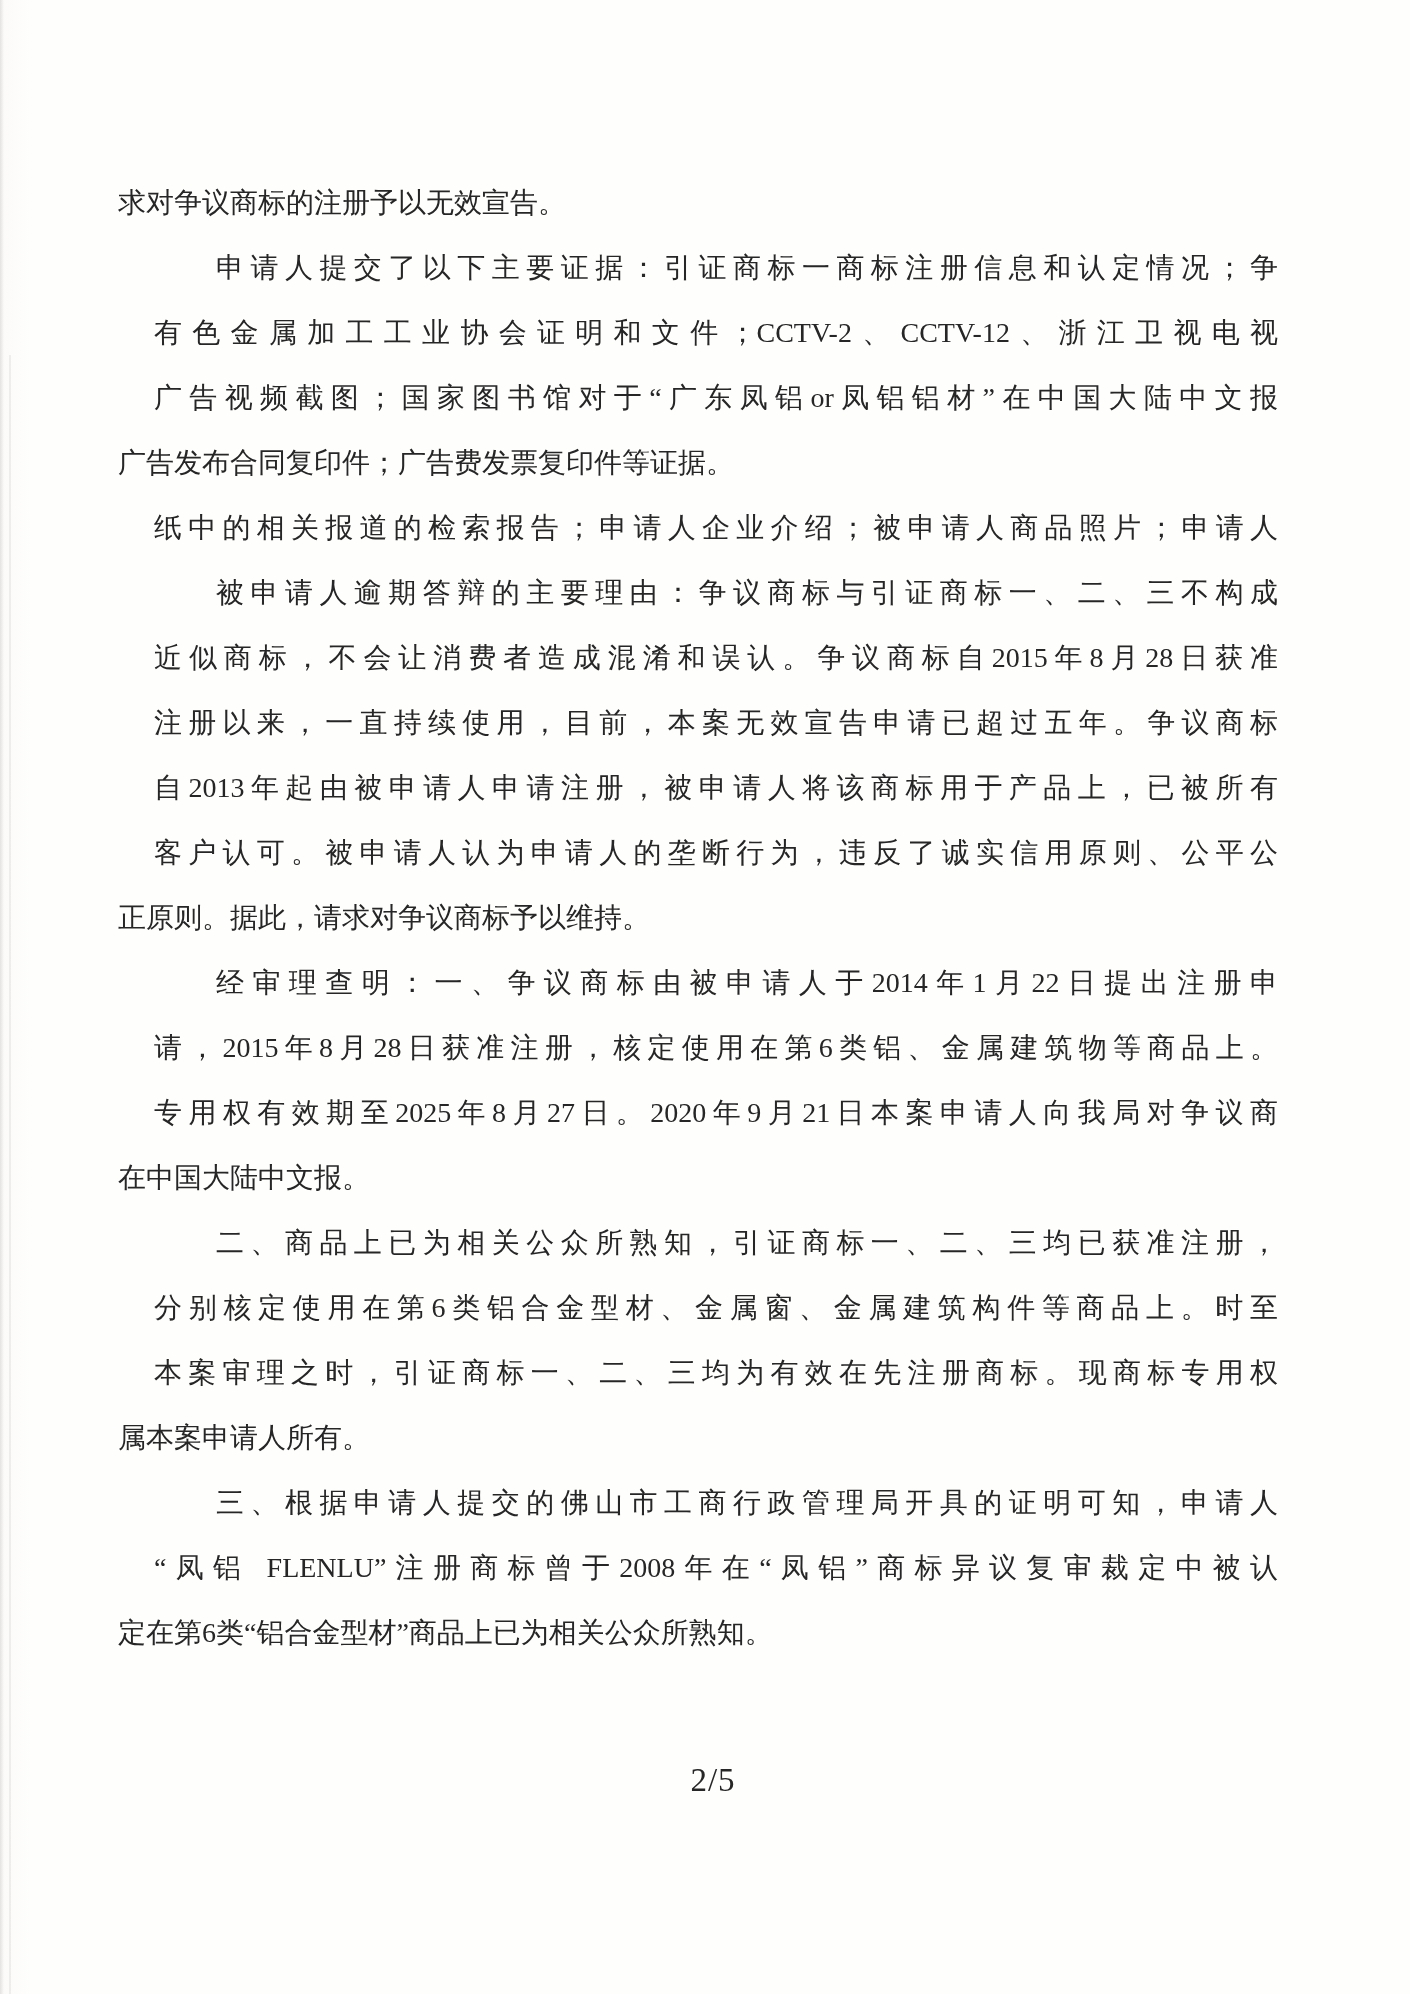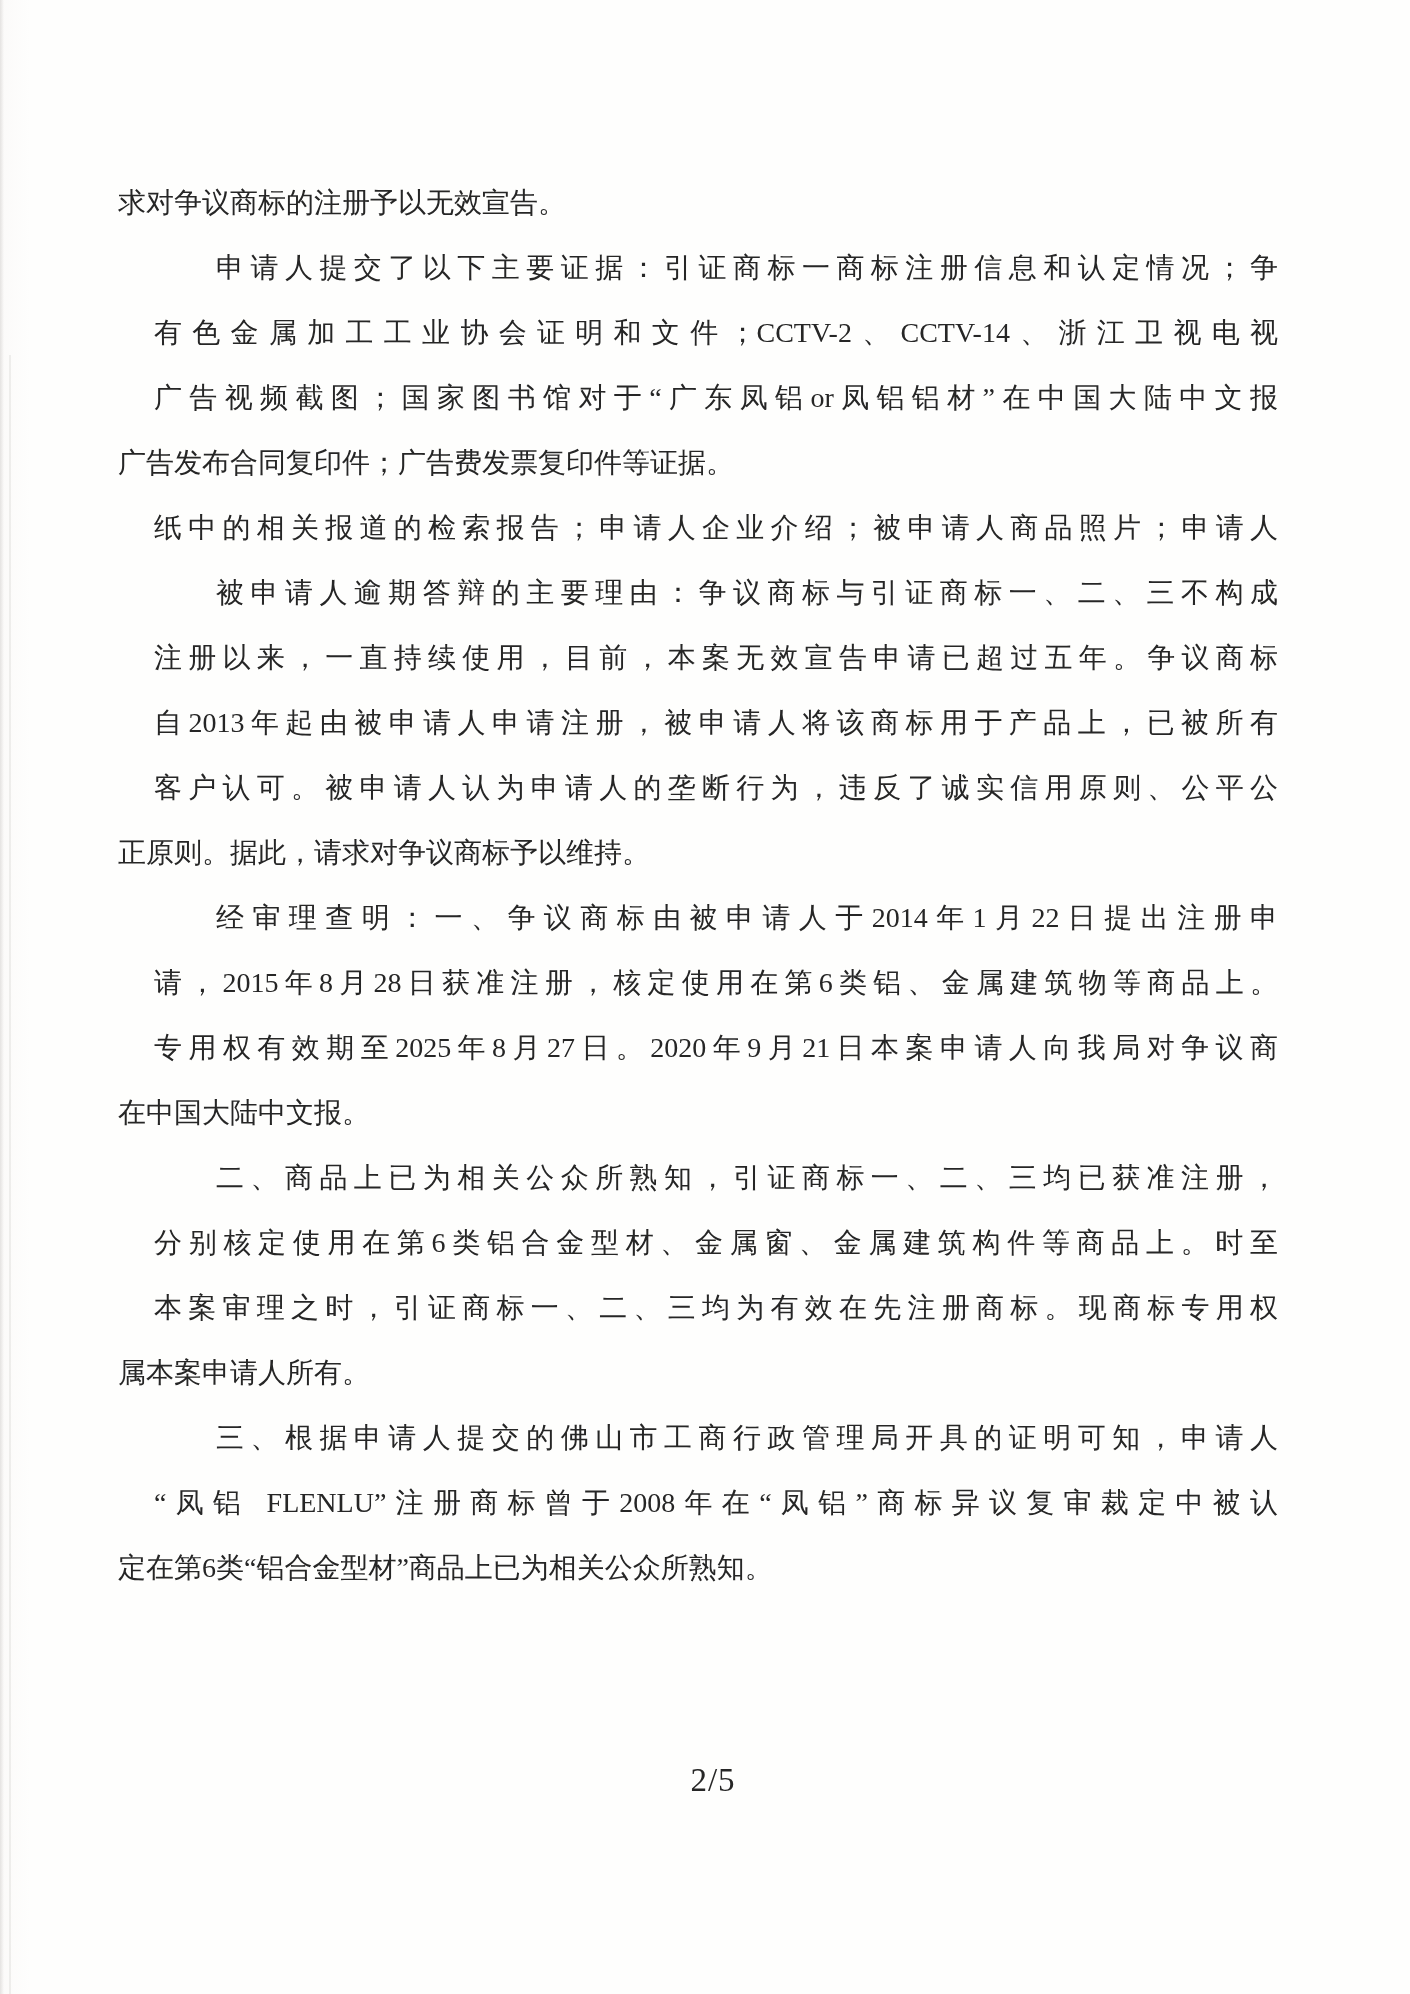--- a/index.html
+++ b/index.html
@@ -69,25 +69,26 @@
 </head>
 <body>
 
 <div class="page">
   <div class="scan-edge-left"></div>
   <div class="scan-line"></div>
 
   <div class="text-block">
     <div class="line">求对争议商标的注册予以无效宣告。</div>
     <div class="line indent fill">申请人提交了以下主要证据：引证商标一商标注册信息和认定情况；争</div>
-    <div class="line fill">有色金属加工工业协会证明和文件；CCTV-2、CCTV-14、浙江卫视电视</div>
+    <div class="line fill">有色金属加工工业协会证明和文件；CCTV-2、CCTV-12、浙江卫视电视</div>
     <div class="line fill">广告视频截图；国家图书馆对于“广东凤铝or凤铝铝材”在中国大陆中文报</div>
     <div class="line">广告发布合同复印件；广告费发票复印件等证据。</div>
     <div class="line fill">纸中的相关报道的检索报告；申请人企业介绍；被申请人商品照片；申请人</div>
     <div class="line indent fill">被申请人逾期答辩的主要理由：争议商标与引证商标一、二、三不构成</div>
+    <div class="line fill">近似商标，不会让消费者造成混淆和误认。争议商标自2015年8月28日获准</div>
     <div class="line fill">注册以来，一直持续使用，目前，本案无效宣告申请已超过五年。争议商标</div>
     <div class="line fill">自2013年起由被申请人申请注册，被申请人将该商标用于产品上，已被所有</div>
     <div class="line fill">客户认可。被申请人认为申请人的垄断行为，违反了诚实信用原则、公平公</div>
     <div class="line">正原则。据此，请求对争议商标予以维持。</div>
     <div class="line indent fill">经审理查明：一、争议商标由被申请人于2014年1月22日提出注册申</div>
     <div class="line fill">请，2015年8月28日获准注册，核定使用在第6类铝、金属建筑物等商品上。</div>
     <div class="line fill">专用权有效期至2025年8月27日。2020年9月21日本案申请人向我局对争议商</div>
     <div class="line">在中国大陆中文报。</div>
     <div class="line indent fill">二、商品上已为相关公众所熟知，引证商标一、二、三均已获准注册，</div>
     <div class="line fill">分别核定使用在第6类铝合金型材、金属窗、金属建筑构件等商品上。时至</div>

